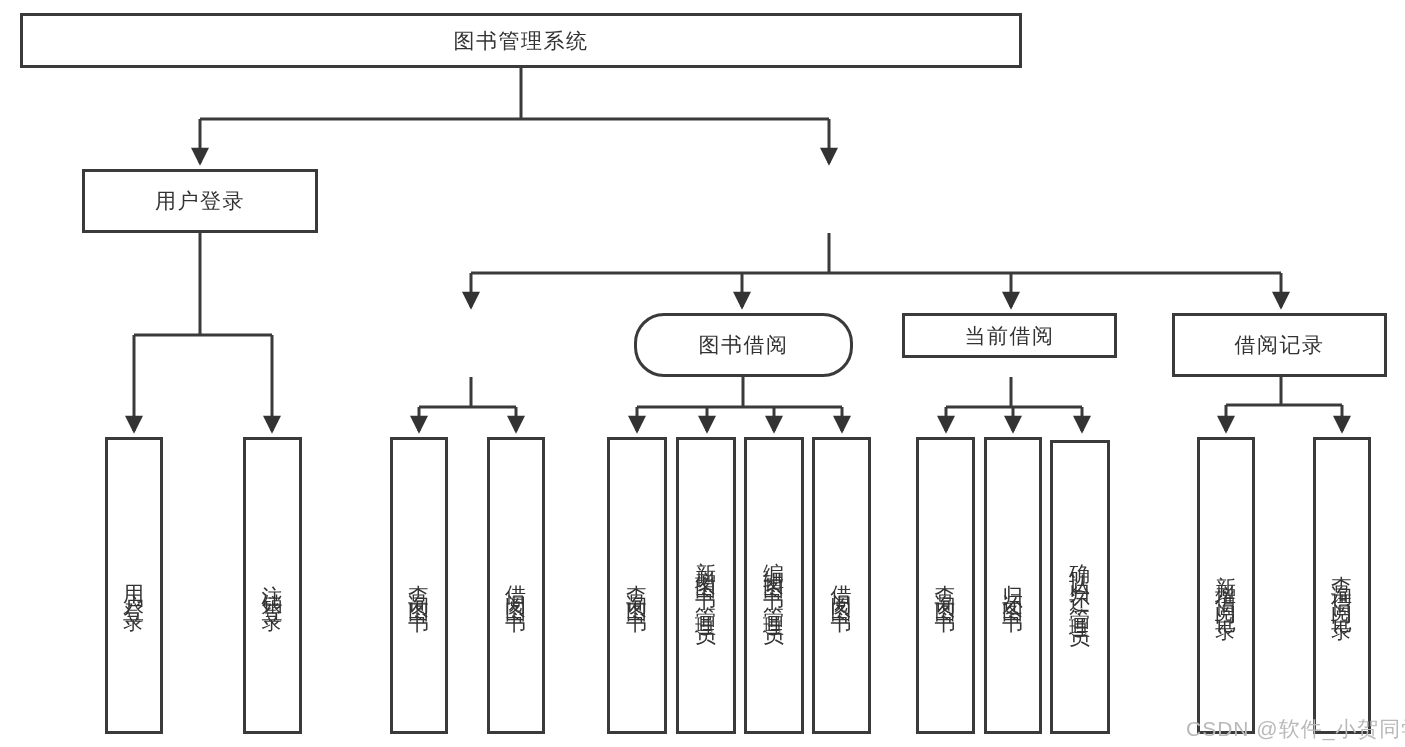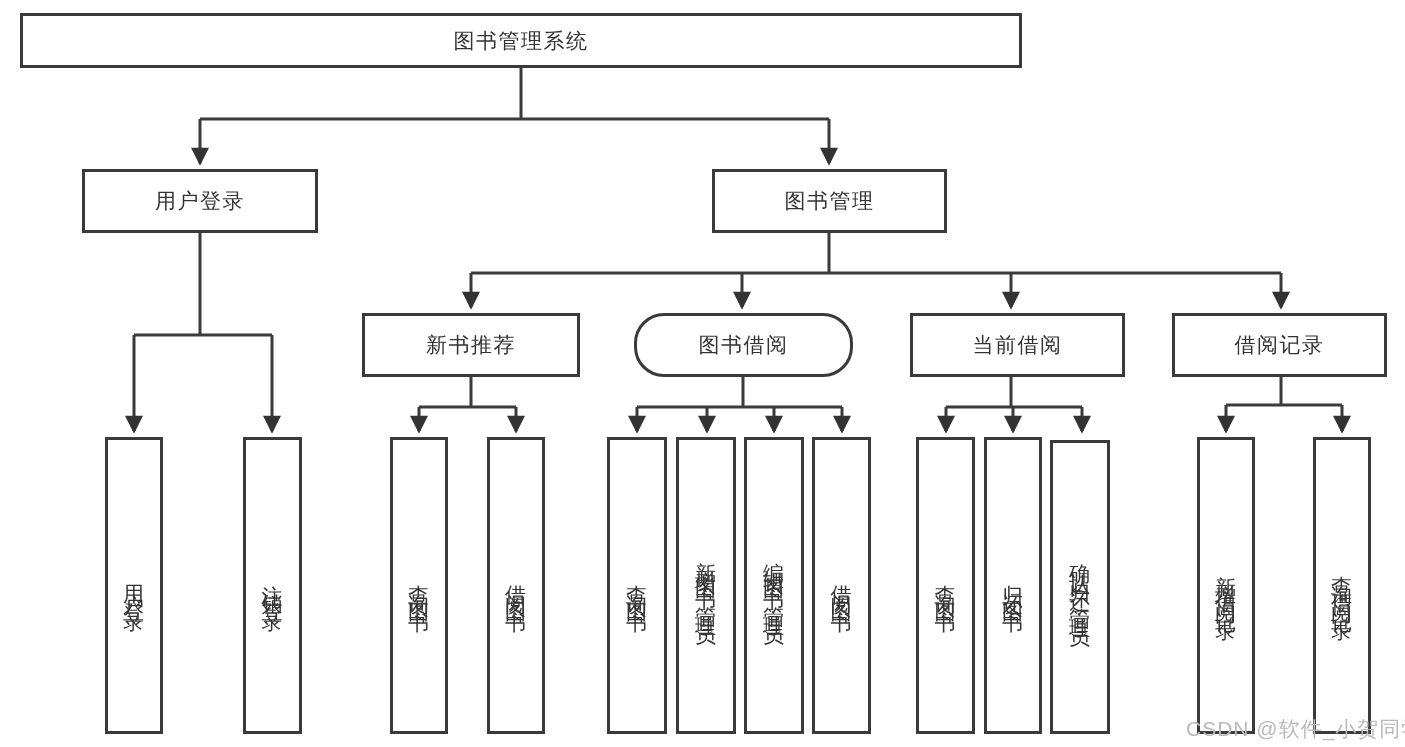--- a/index.html
+++ b/index.html
@@ -105,38 +105,32 @@
     </g>
   </svg>
 
   <div class="node" style="left:20px; top:13px; width:1002px; height:55px;">
     <span>图书管理系统</span>
   </div>
 
   <div class="node" style="left:82px; top:169px; width:236px; height:64px;">
     <span>用户登录</span>
   </div>
-  <div class="node" style="left:712px; top:169px; width:235px; height:64px;">
-    <span>图书管理</span>
-  </div>
 
   <div class="leaf" style="left:105px; top:437px; width:58px; height:297px;">
     <span class="vtext">用户登录</span>
   </div>
   <div class="leaf" style="left:243px; top:437px; width:59px; height:297px;">
     <span class="vtext">注销登录</span>
   </div>
 
-  <div class="node" style="left:362px; top:313px; width:218px; height:64px;">
-    <span>新书推荐</span>
-  </div>
   <div class="node" style="left:634px; top:313px; width:219px; height:64px;border-radius:30px;">
     <span>图书借阅</span>
   </div>
-  <div class="node" style="left:902px; top:313px; width:215px; height:64px;margin-left:8px;">
+  <div class="node" style="left:902px; top:313px; width:215px; height:45px;">
     <span>当前借阅</span>
   </div>
   <div class="node" style="left:1172px; top:313px; width:215px; height:64px;">
     <span>借阅记录</span>
   </div>
 
   <div class="leaf" style="left:390px; top:437px; width:58px; height:297px;">
     <span class="vtext">查询图书</span>
   </div>
   <div class="leaf" style="left:487px; top:437px; width:58px; height:297px;">

